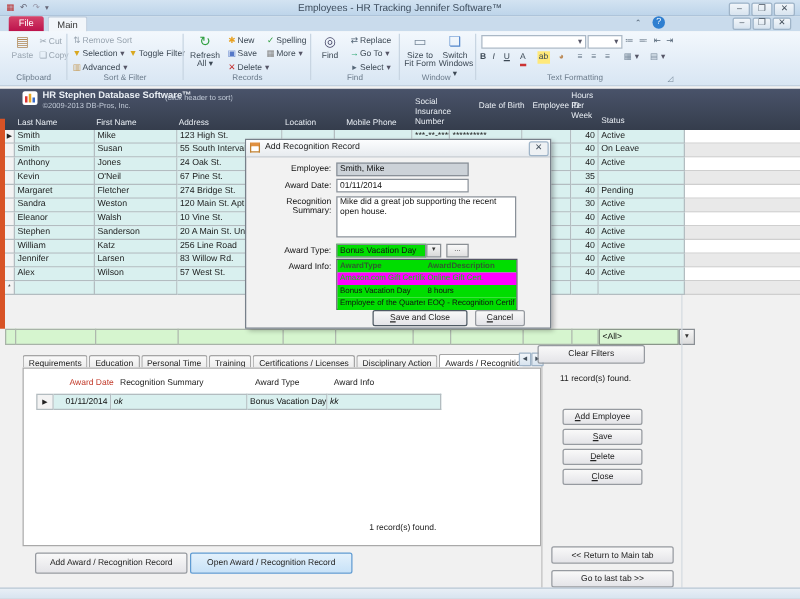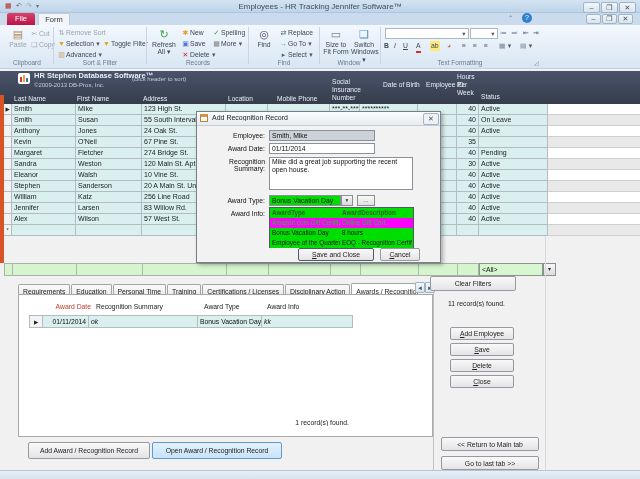--- a/index.html
+++ b/index.html
@@ -68,21 +68,21 @@
   <span class="abs" style="left:16px;top:2px;font-size:7px;color:#667;">↶</span>
   <span class="abs" style="left:26px;top:2px;font-size:7px;color:#99a;">↷</span>
   <span class="abs" style="left:36px;top:2px;font-size:6px;color:#667;">▾</span>
   <div class="abs nowrap" id="title">Employees - HR Tracking Jennifer Software™</div>
   <span class="abs wbtn" style="left:583px;top:2px;">–</span>
   <span class="abs wbtn" style="left:601px;top:2px;">❐</span>
   <span class="abs wbtn" style="left:619px;top:2px;">✕</span>
 
   <div class="abs" id="tabrow"></div>
   <div class="abs" id="filetab">File</div>
-  <div class="abs" id="hometab">Form</div>
+  <div class="abs" id="hometab">Main</div>
   <span class="abs" style="left:508px;top:14px;font-size:6px;color:#567;">⌃</span>
   <span class="abs" style="left:522px;top:13px;width:10px;height:10px;border-radius:50%;background:#2f7fd0;color:#fff;font-size:7px;text-align:center;line-height:10px;">?</span>
   <span class="abs wbtn" style="left:586px;top:14px;width:13px;height:8px;line-height:8px;">–</span>
   <span class="abs wbtn" style="left:602px;top:14px;width:13px;height:8px;line-height:8px;">❐</span>
   <span class="abs wbtn" style="left:618px;top:14px;width:13px;height:8px;line-height:8px;">✕</span>
 
   <div class="abs" id="ribbon"></div>
 
   <div class="abs rb" style="left:6px;top:27px;width:24px;">
     <span class="big" style="color:#b08858;">▤</span>

